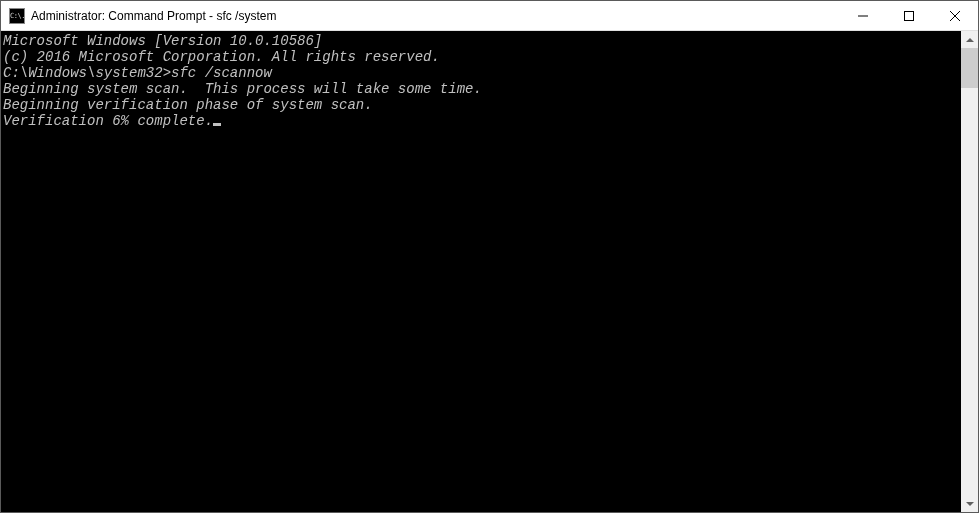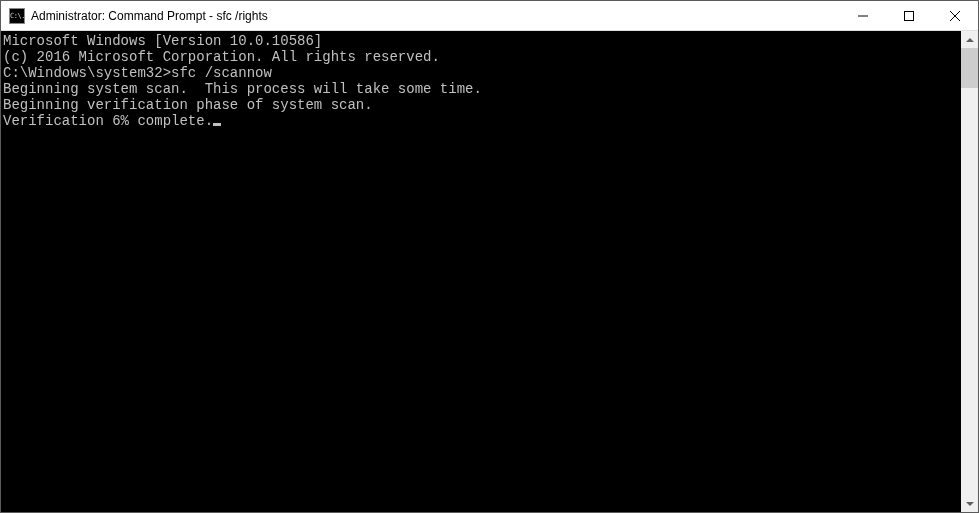--- a/index.html
+++ b/index.html
@@ -82,20 +82,21 @@
       color: #c0c0c0;
       font-family: Consolas, "Courier New", monospace;
       font-size: 14px;
       line-height: 16px;
       padding: 2px 0 0 2px;
       white-space: pre;
       overflow: hidden;
     }
     .terminal-content .line {
       display: block;
+      font-style: italic;
     }
     .cursor {
       display: inline-block;
       background: #c0c0c0;
       width: 8px;
       height: 3px;
       vertical-align: baseline;
       margin-bottom: -1px;
     }
     .scrollbar {
@@ -126,21 +127,21 @@
       height: 40px;
       background: #cdcdcd;
     }
   </style>
 </head>
 <body>
 
 <div class="window">
   <div class="titlebar">
     <div class="titlebar-icon">C:\.</div>
-    <div class="titlebar-text">Administrator: Command Prompt - sfc  /rights</div>
+    <div class="titlebar-text">Administrator: Command Prompt - sfc  /system</div>
     <div class="window-controls">
       <div class="win-btn">
         <svg width="10" height="10" viewBox="0 0 10 10">
             <line x1="0" y1="5" x2="10" y2="5" stroke="#000" stroke-width="1"></line>
           </svg>
       </div>
       <div class="win-btn">
         <svg width="10" height="10" viewBox="0 0 10 10">
             <rect x="0.5" y="0.5" width="9" height="9" fill="none" stroke="#000" stroke-width="1"></rect>
           </svg>

